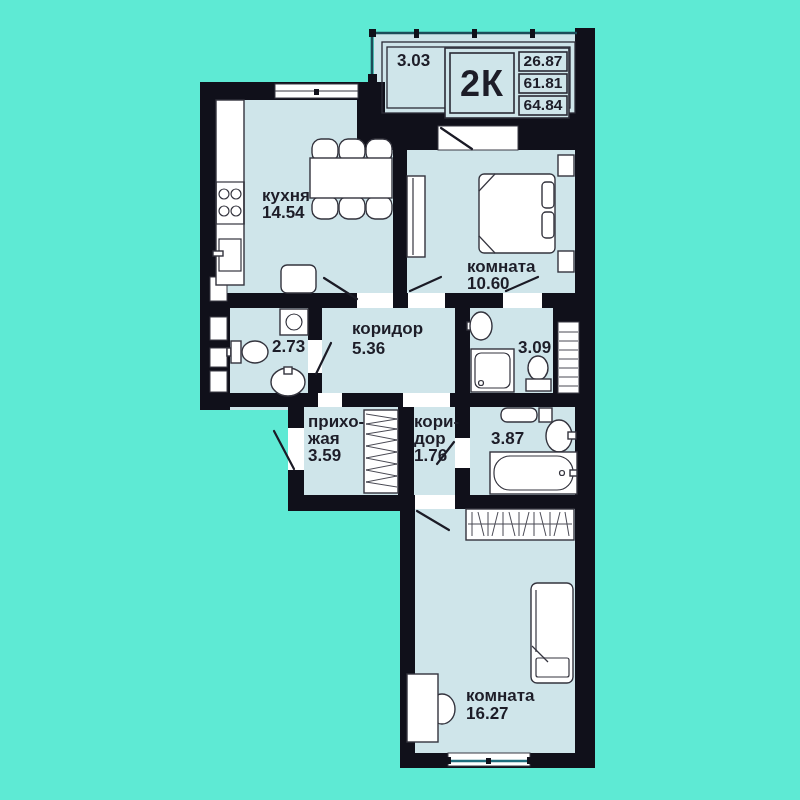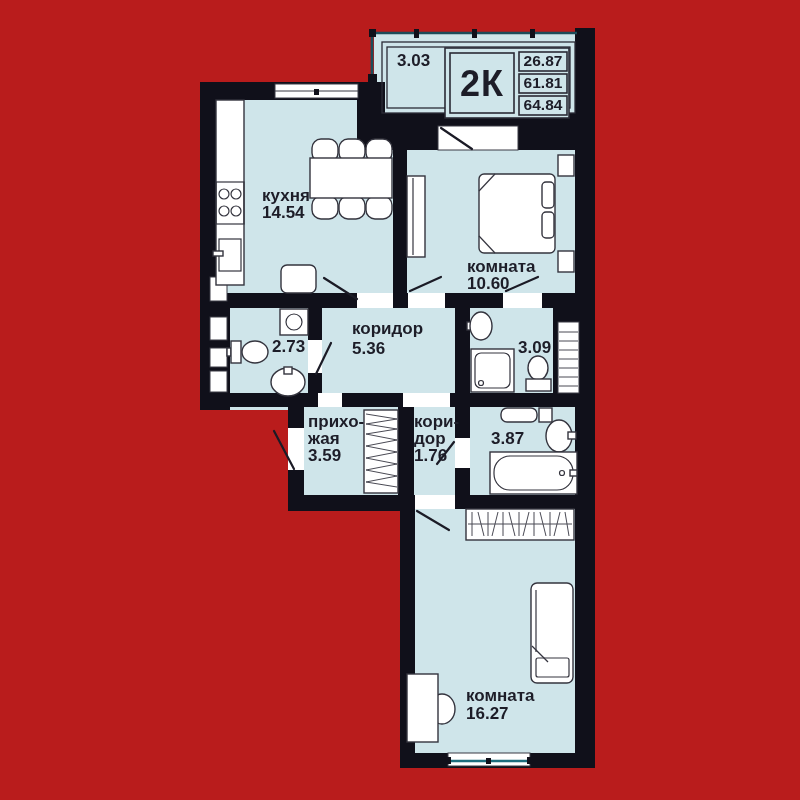--- a/index.html
+++ b/index.html
@@ -1,16 +1,16 @@
 <!DOCTYPE html>
 <html><head>
 <meta charset="utf-8">
 <style>
   html,body{margin:0;padding:0;background:#ffffff;}
-  .stage{position:relative;width:800px;height:800px;background:#b91c1c;font-family:"Liberation Sans",sans-serif;}
+  .stage{position:relative;width:800px;height:800px;background:#5eead4;font-family:"Liberation Sans",sans-serif;}
   .wall{fill:#10101a;}
   .floor{fill:#cfe5ea;}
   .open{fill:#ffffff;}
   .win{fill:#ffffff;stroke:#3a3a44;stroke-width:1;}
   .furn{fill:#ffffff;stroke:#34343e;stroke-width:1.4;}
   .furnln{fill:none;stroke:#34343e;stroke-width:1.2;}
   .hatch{fill:none;stroke:#4a4a54;stroke-width:1;}
   .swing{stroke:#1b1b26;stroke-width:2.2;stroke-linecap:round;}
   .rail{stroke:#1d4c59;stroke-width:2.6;fill:none;}
   .wline{stroke:#1d6d7d;stroke-width:2.4;}

